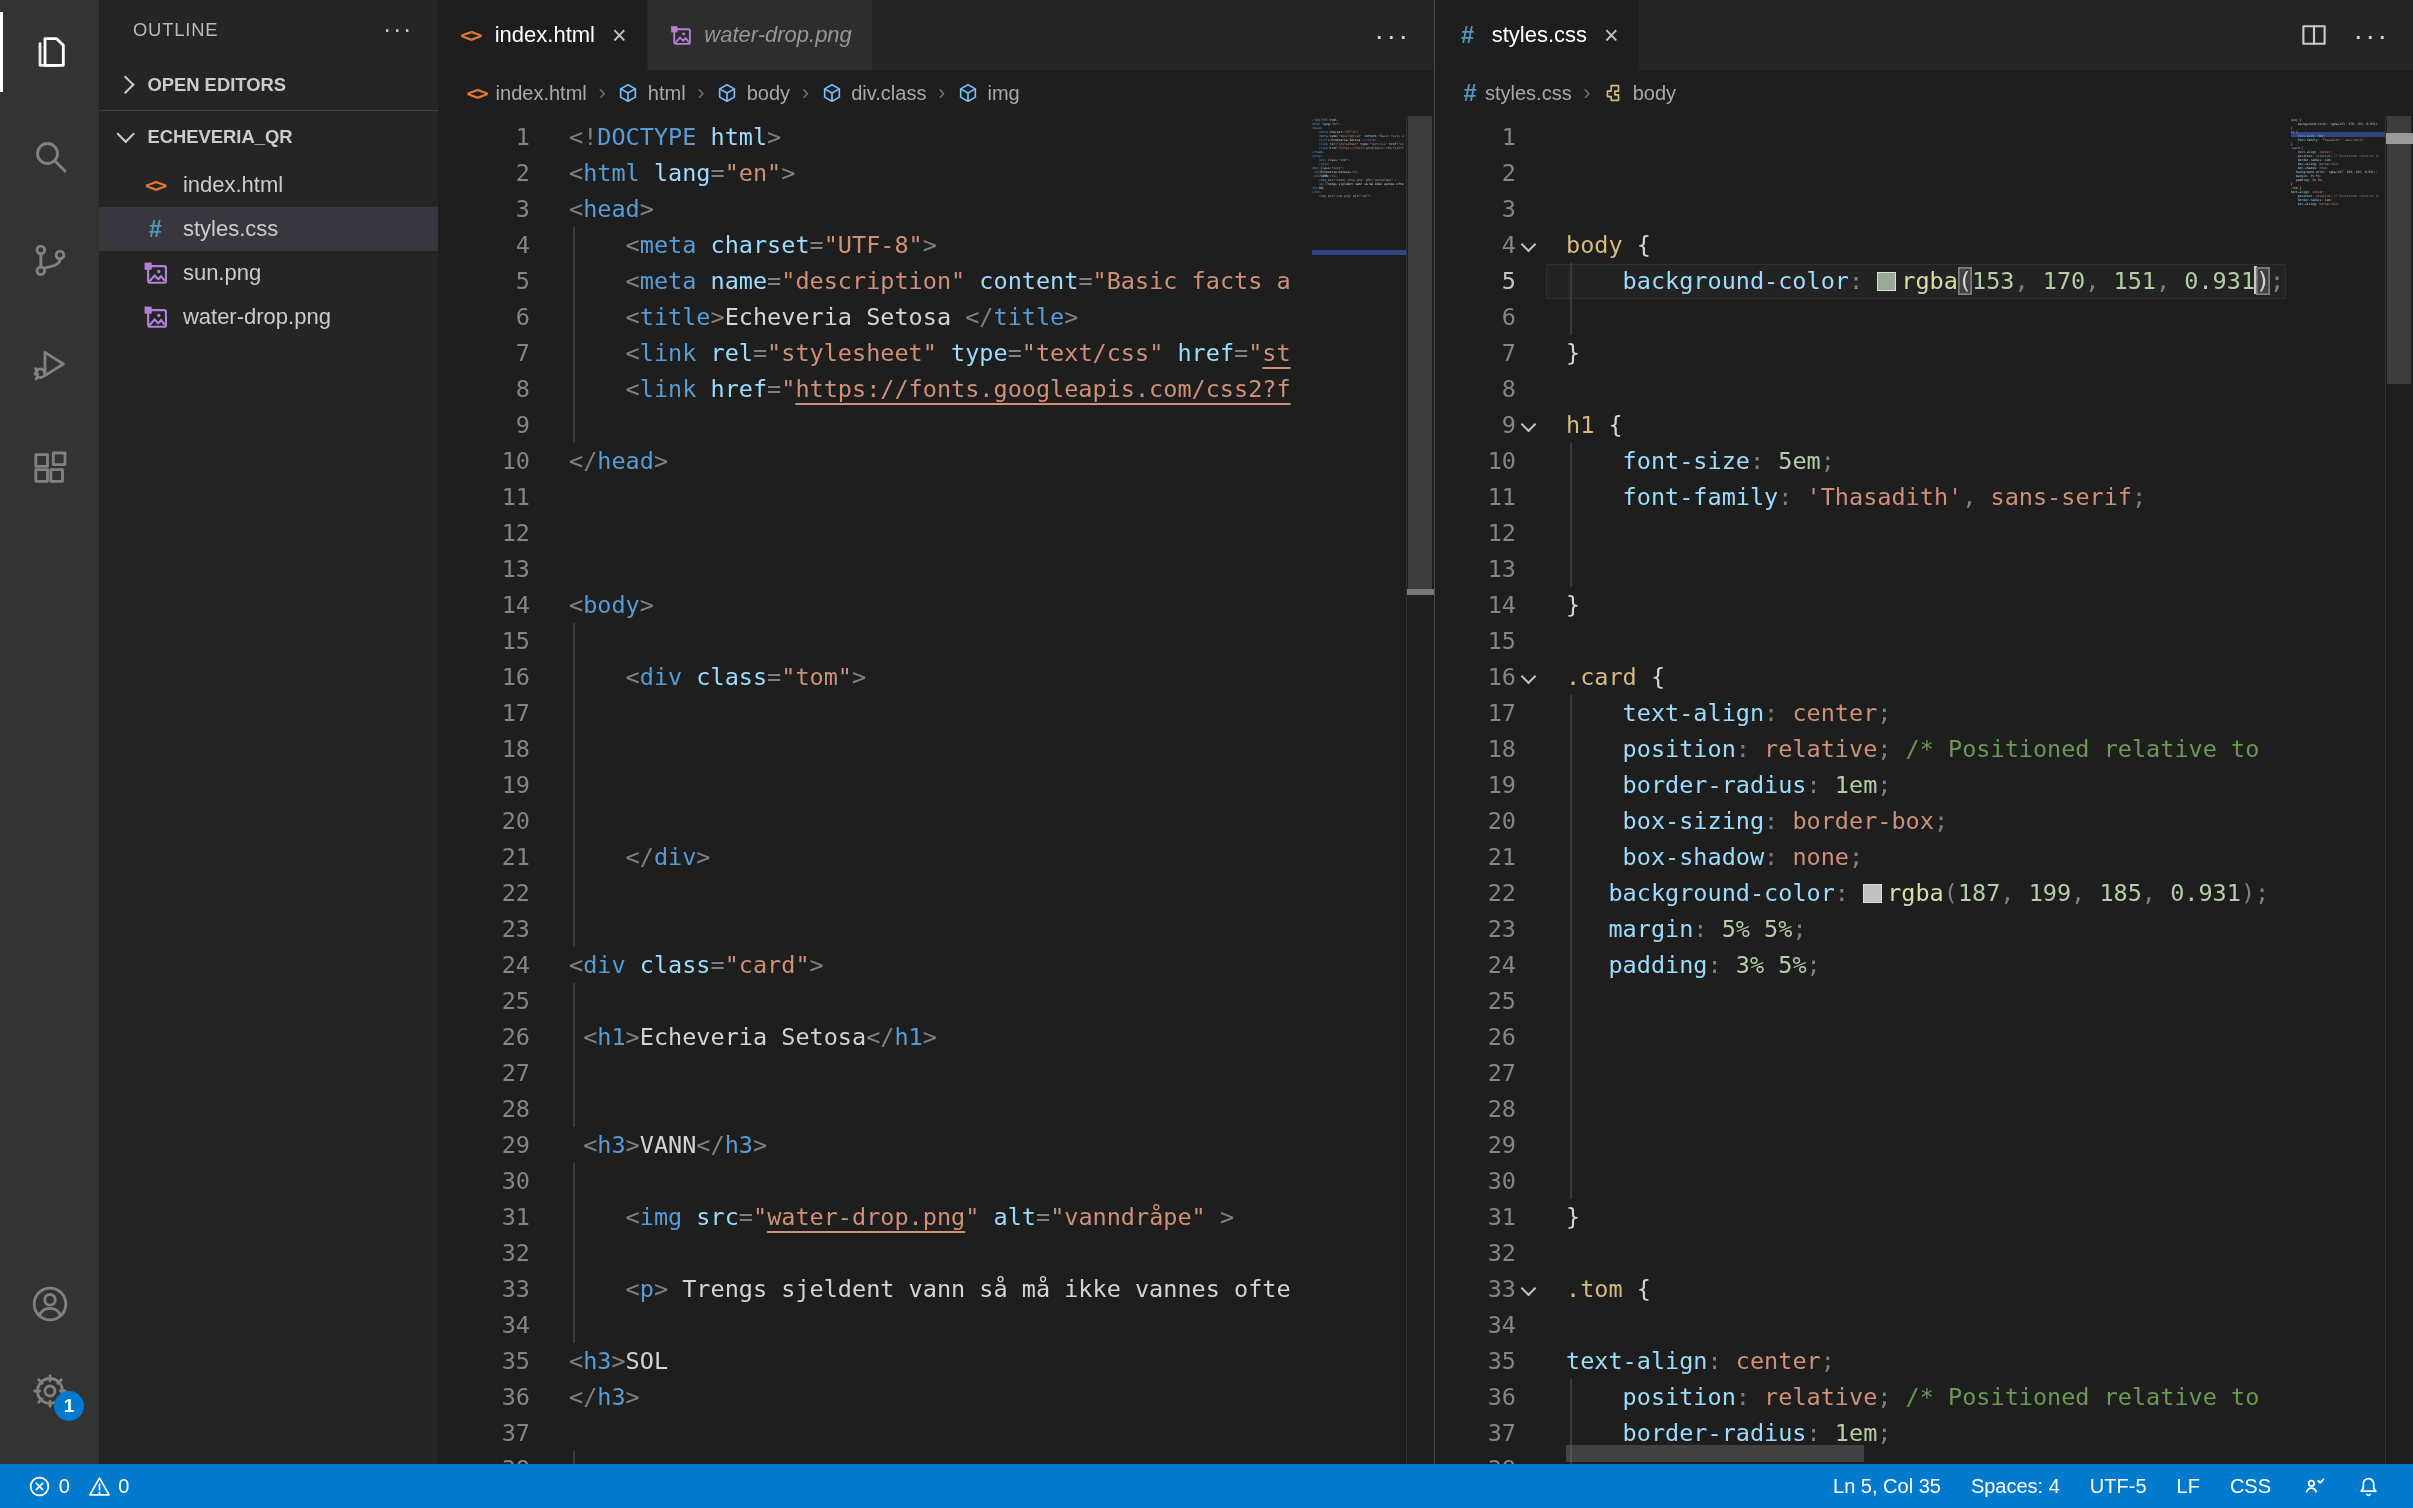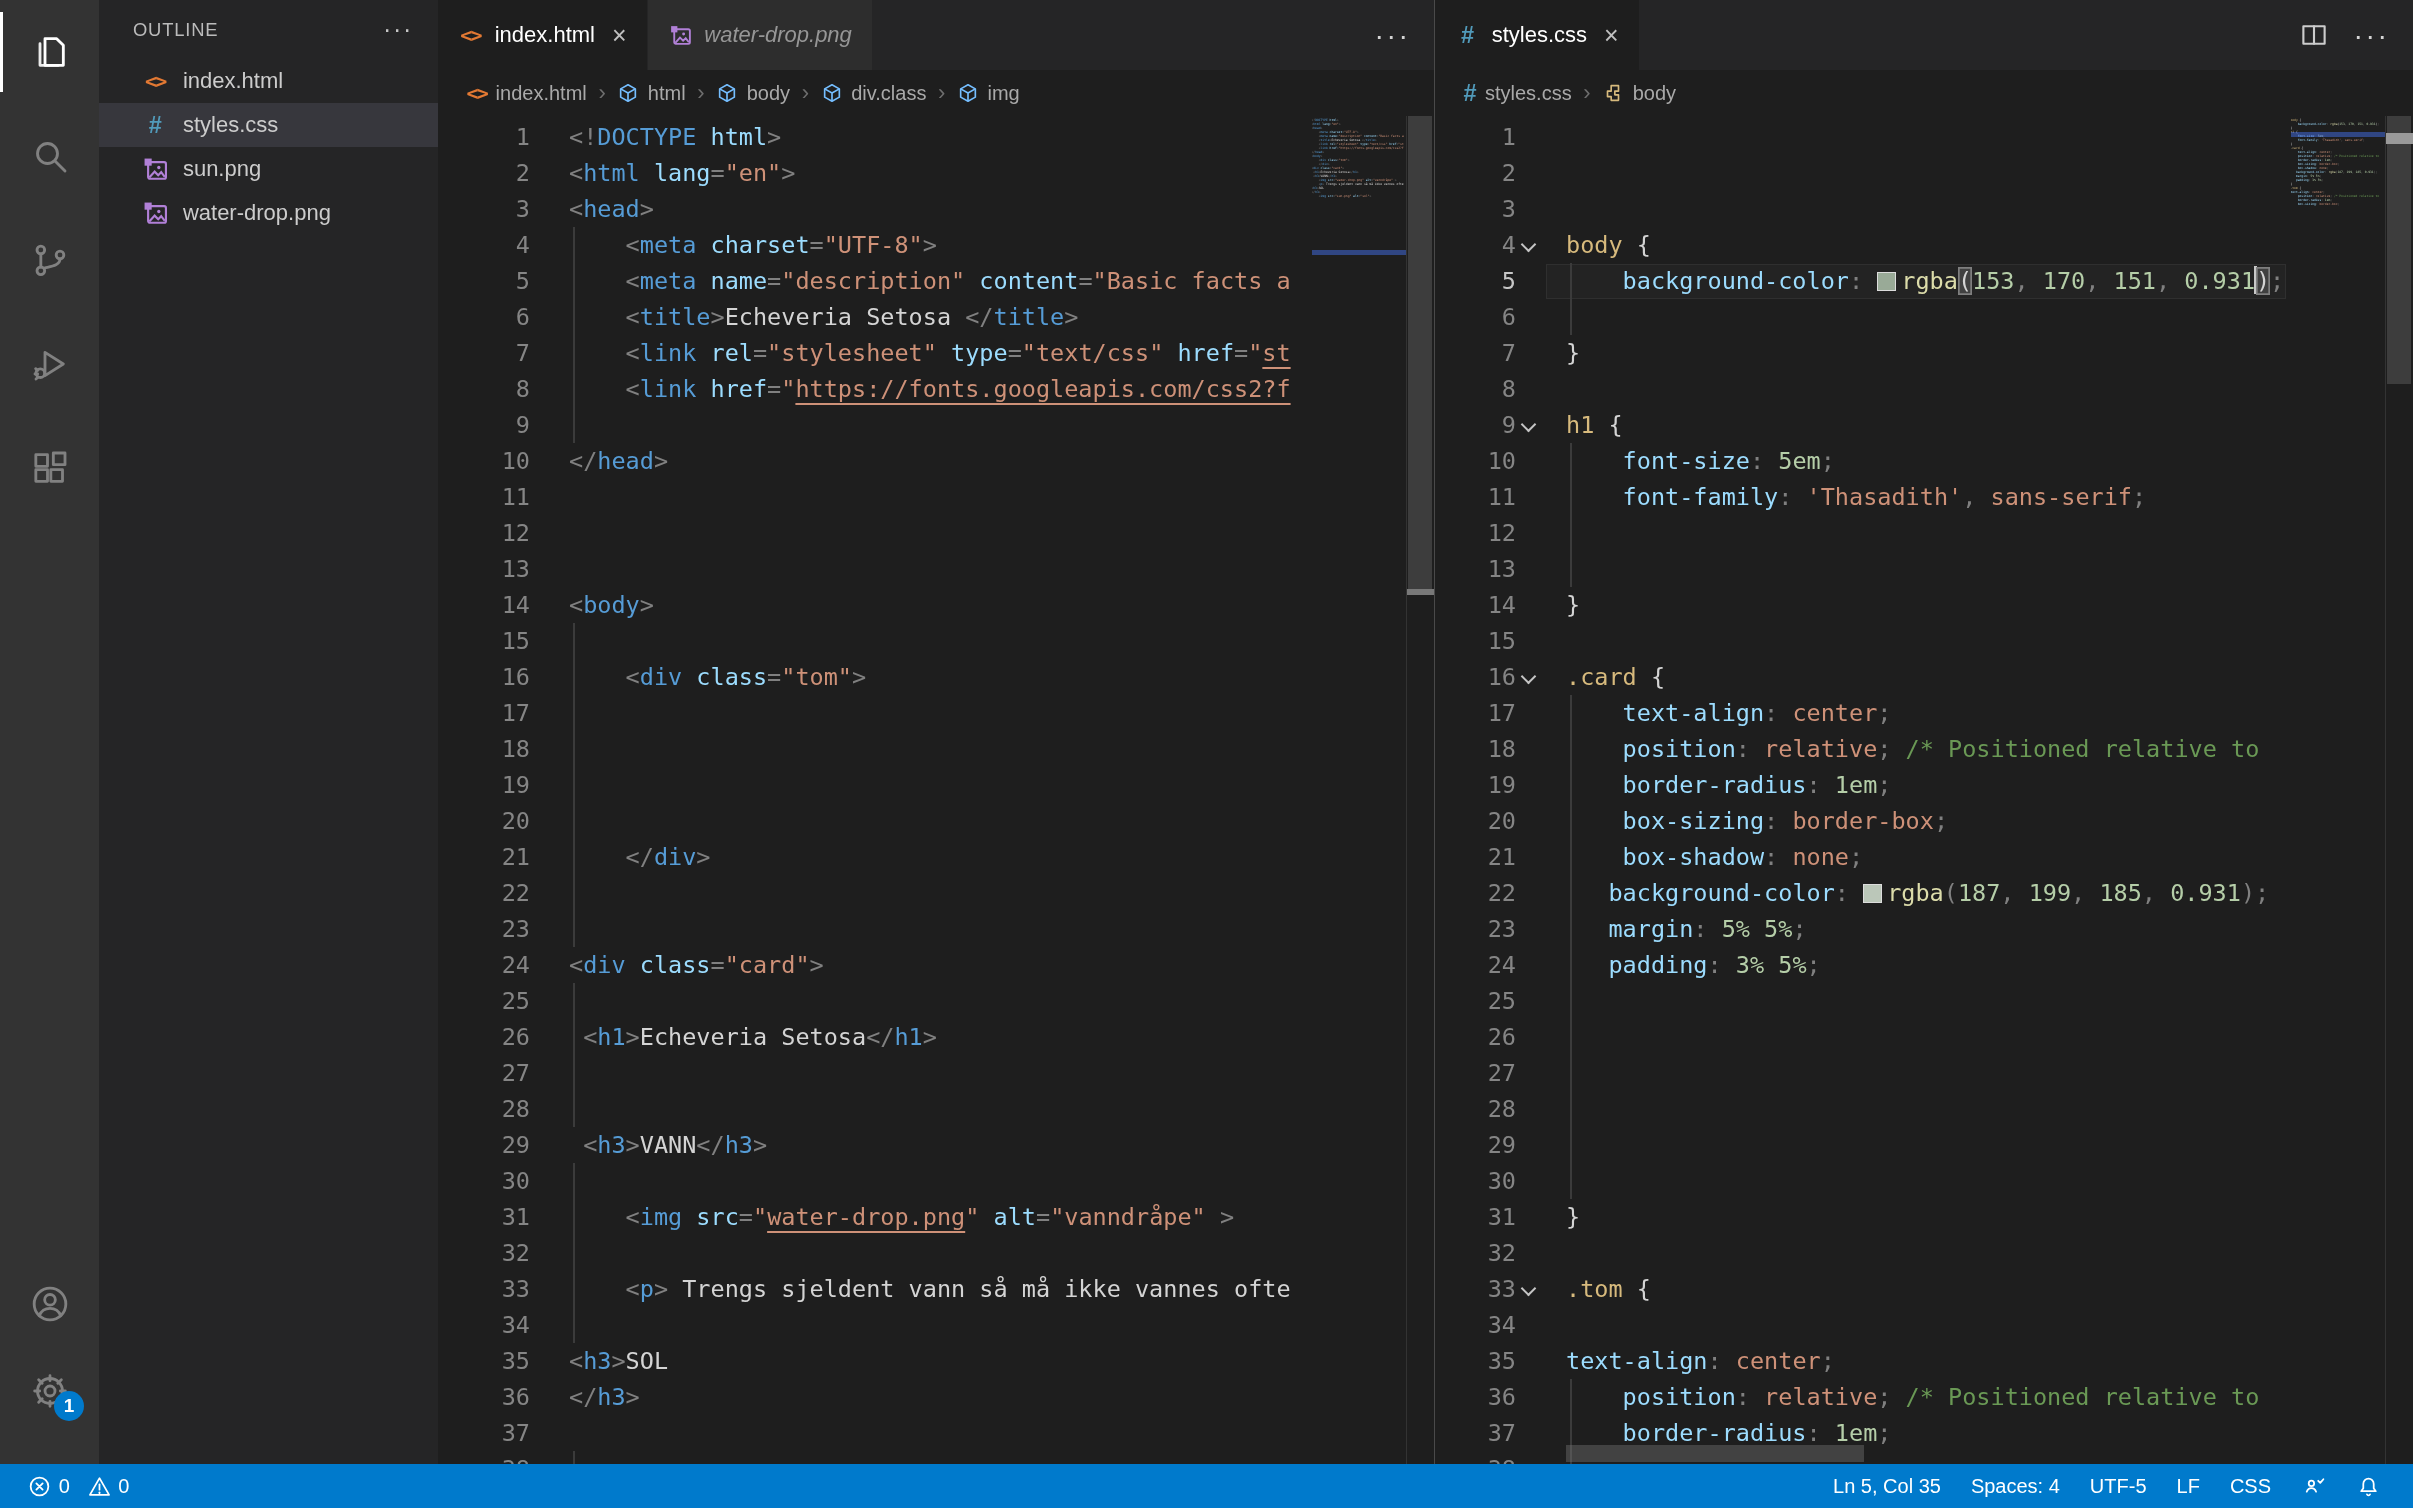--- a/index.html
+++ b/index.html
@@ -158,20 +158,28 @@
             </svg>
           </span>
           <span class="badge">1</span>
         </div>
       </div>
 
     <div class="sidebar">
       <div class="sb-title">
         <span>OUTLINE</span>
         <span class="more">···</span>
+      </div>
+      <div class="sb-section open-editors">
+        <span class="chev right"></span>
+        <span>OPEN EDITORS</span>
+      </div>
+      <div class="sb-section">
+        <span class="chev down"></span>
+        <span>ECHEVERIA_QR</span>
       </div>
       <div class="sb-files" id="sb-files">
           <div class="sb-row">
             <span class="ficon" style="display: flex; align-items: center; justify-content: center;">
               <span class="ft-html">&lt;&gt;</span>
             </span>
             <span>index.html</span>
           </div>
           <div class="sb-row selected">
             <span class="ficon" style="display: flex; align-items: center; justify-content: center;">

